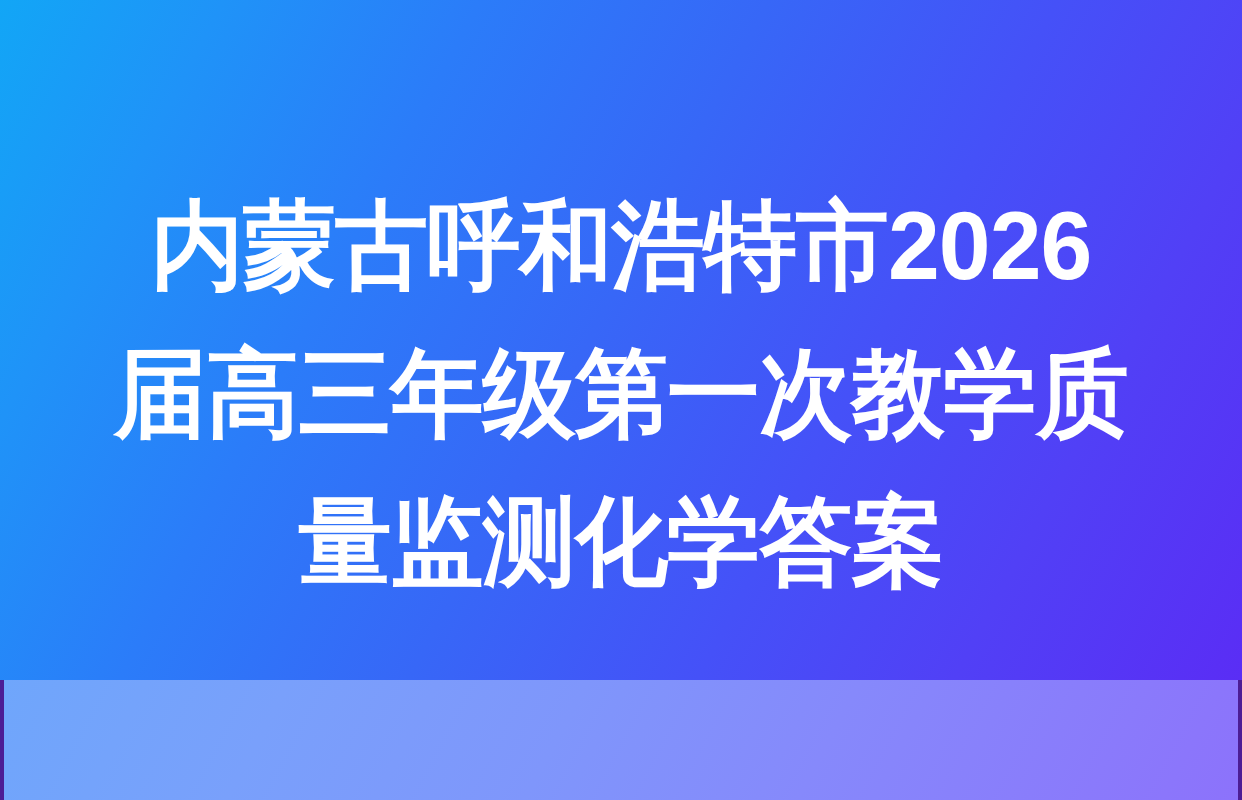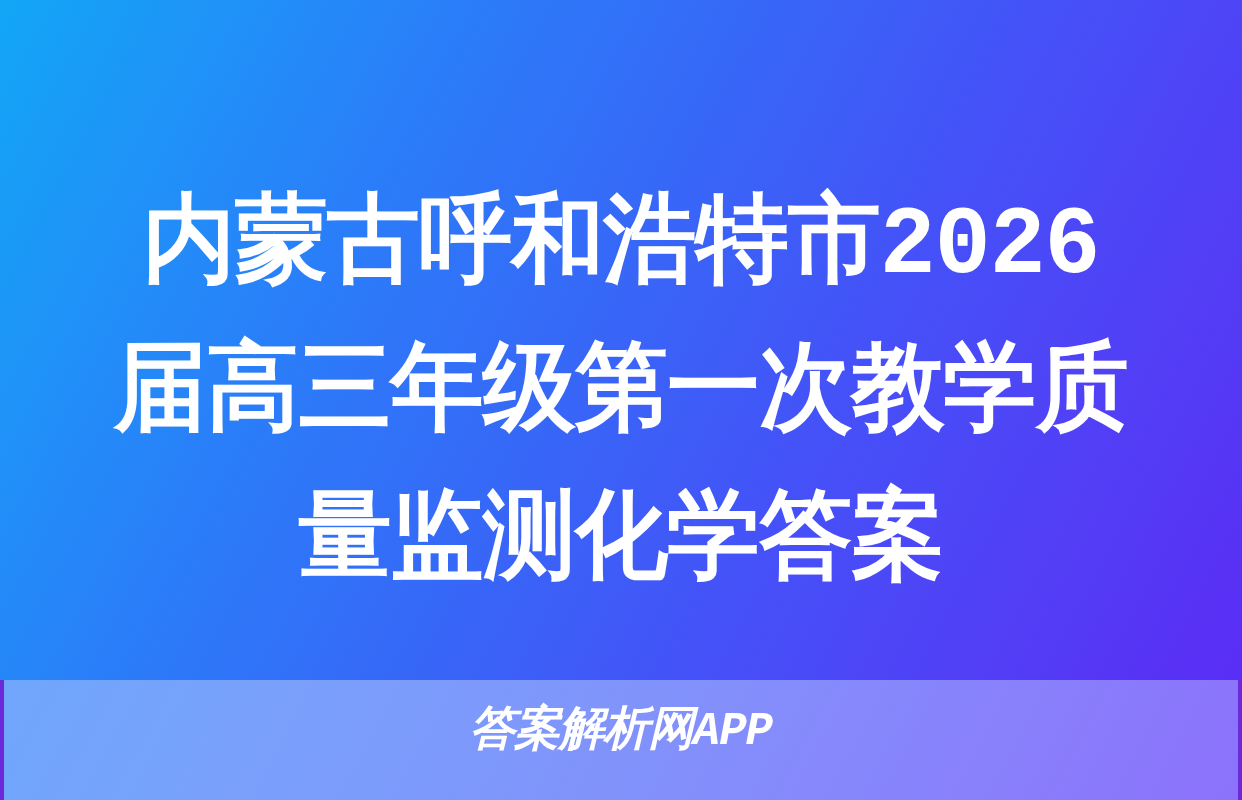--- a/index.html
+++ b/index.html
@@ -7,22 +7,22 @@
     margin: 0;
     padding: 0;
     background: #ffffff;
   }
 
   #poster {
     position: relative;
     width: 1242px;
     height: 800px;
     overflow: hidden;
-    font-family: Liberation Mono, monospace;
-    background: #6d28d9;
+    font-family: Liberation Sans, sans-serif;
+    background: #4c1d95;
   }
 
   
   .bg-gradient {
     position: absolute;
     left: 0;
     top: 0;
     width: 1242px;
     height: 680px;
     background: linear-gradient(118deg,
@@ -102,17 +102,14 @@
   <div class="bg-gradient"></div>
 
   <div class="bg-footer-band"></div>
 
   <div class="title-block">
     <span class="title-line">内蒙古呼和浩特市2026</span>
     <span class="title-line">届高三年级第一次教学质</span>
     <span class="title-line">量监测化学答案</span>
   </div>
 
-  <div class="footer-watermark">
-    <span class="footer-watermark-text">答案解析网APP</span>
-  </div>
 
 </div>
 
 </body></html>

